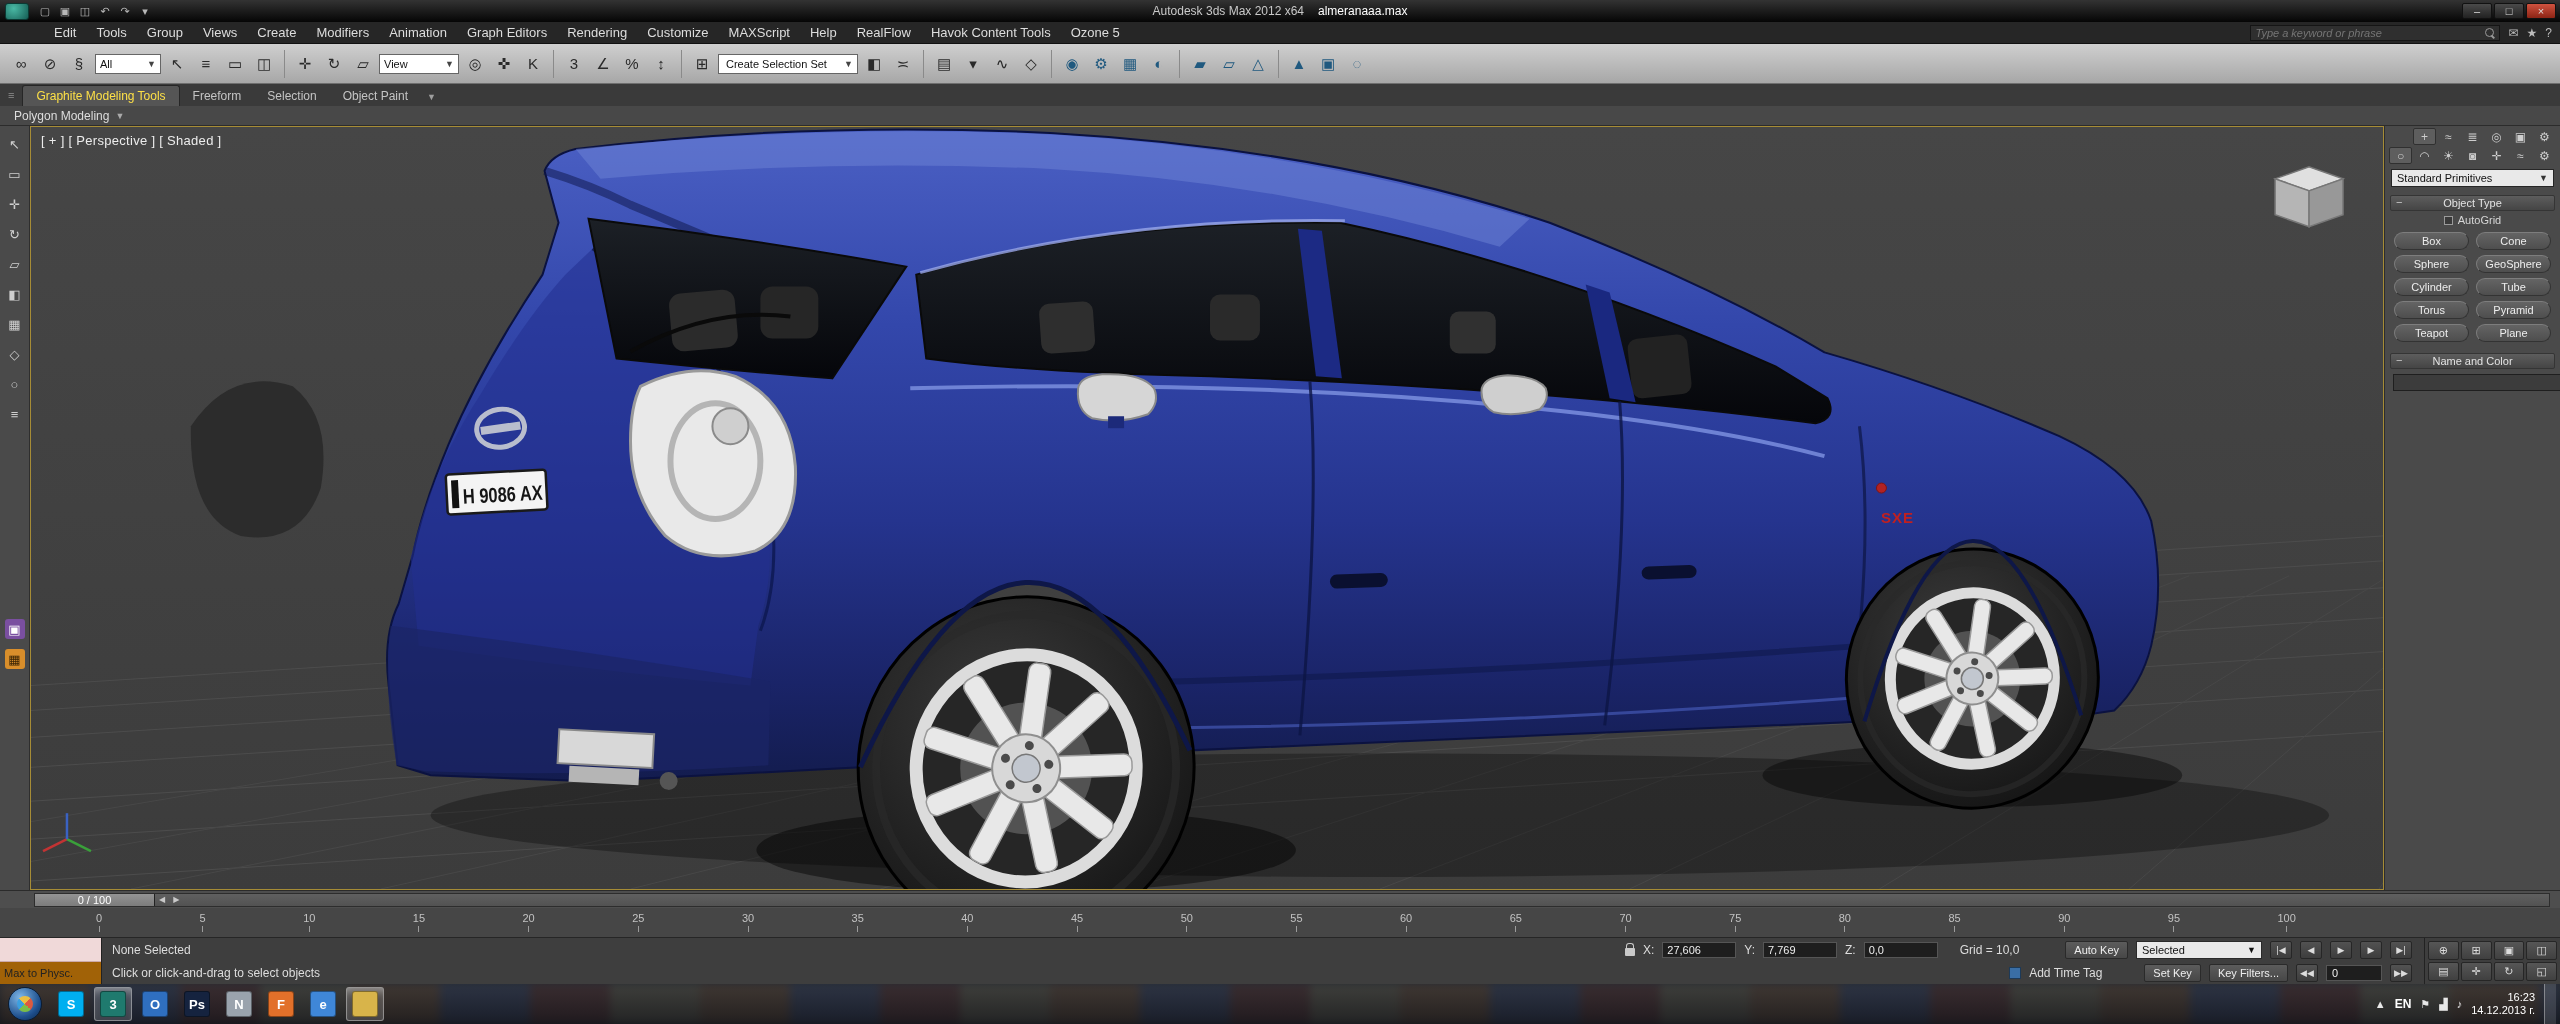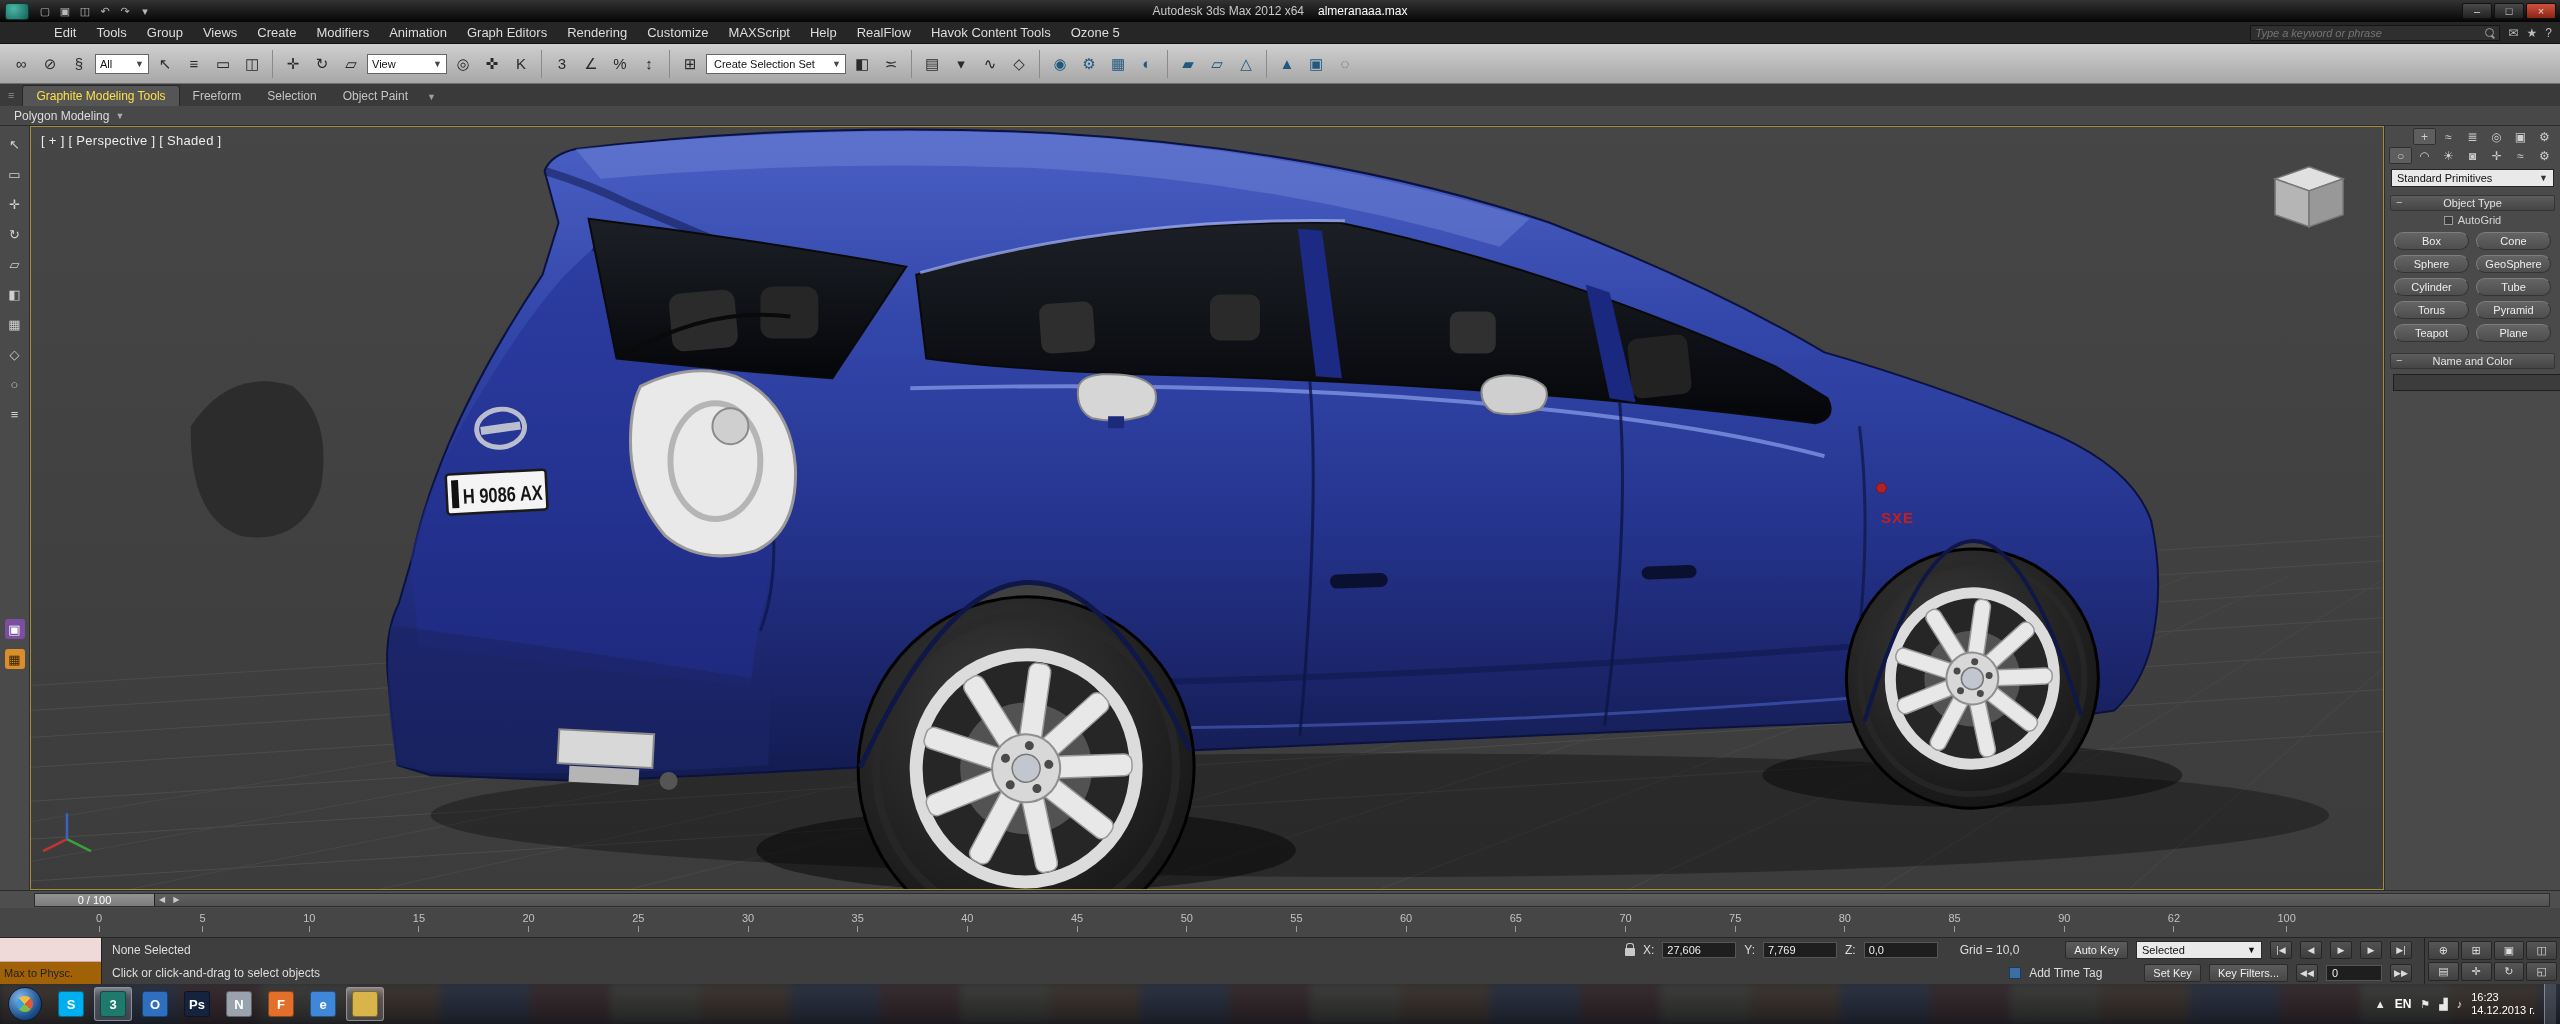--- a/index.html
+++ b/index.html
@@ -30,21 +30,21 @@
   .mag::after { content:""; position:absolute; width:4px; height:1.5px; background:#999; transform:rotate(45deg); left:6px; top:8px; }
   .ic-small { color:#bbb; font-size:12px; }
 
   
   .toolbar { height:40px; background:linear-gradient(#cfcfcf,#a7a7a7); display:flex; align-items:center; padding:0 8px; gap:3px; border-bottom:1px solid #6e6e6e; }
   .tbi { width:26px; height:26px; display:flex; align-items:center; justify-content:center; font-size:15px; color:#2a2a2a; border-radius:2px; }
   .tbi.tint { color:#20597f; }
   .tb-sep { width:1px; height:28px; background:#8a8a8a; margin:0 4px; }
   .tb-select { height:20px; background:#fff; border:1px solid #666; font-size:11px; color:#111; display:flex; align-items:center; justify-content:space-between; padding:0 4px; overflow:hidden; white-space:nowrap; }
   .tb-select .caret { color:#444; font-size:9px; margin-left:4px; }
-  .w-filter { width:54px;gap:8px; } .w-coord { width:80px; } .w-selset { width:140px;padding-left:7px; }
+  .w-filter { width:66px;gap:8px; } .w-coord { width:80px; } .w-selset { width:140px;padding-left:7px; }
 
   
   .ribbon-tabs { height:22px; background:#3a3a3a; display:flex; align-items:flex-end; padding-left:8px; color:#c4c4c4; font-size:12px; }
   .ribbon-grip { align-self:center; margin-right:8px; color:#8f8f8f; font-size:11px; }
   .ribbon-tab { padding:3px 13px 3px; }
   .ribbon-tab.active { background:#555; color:#fde047; border:1px solid #262626; border-bottom:none; border-radius:3px 3px 0 0; }
   .ribbon-caret { color:#9f9f9f; font-size:9px; padding:4px 6px; }
   .ribbon-sub { height:20px; background:#484848; color:#ddd; font-size:12px; display:flex; align-items:center; padding-left:14px; gap:6px; border-bottom:1px solid #2c2c2c; }
   .ribbon-sub .caret { font-size:9px; color:#aaa; }
 
@@ -111,21 +111,21 @@
   .taskbar > * { position:relative; z-index:2; }
   .start-orb { width:34px; height:34px; border-radius:50%; margin-left:8px; background:radial-gradient(circle at 35% 30%, #7fb8e8, #1d4e8c 65%, #0d2747); border:1px solid #0a1c33; display:flex; align-items:center; justify-content:center; }
   .orb-flag { width:16px; height:16px; border-radius:50%; background:conic-gradient(#e4593a 0 90deg, #7ec242 90deg 180deg, #3aa0e0 180deg 270deg, #f2c13a 270deg); transform:rotate(45deg); opacity:.95; }
   .tb-apps { display:flex; gap:4px; margin-left:10px; }
   .tb-app { width:38px; height:34px; display:flex; align-items:center; justify-content:center; border-radius:3px; }
   .tb-app.open { background:rgba(255,255,255,.16); border:1px solid rgba(255,255,255,.38); box-shadow:inset 0 8px 10px -6px rgba(255,255,255,.45); }
   .tb-tile { width:26px; height:26px; border-radius:3px; color:#fff; font-weight:bold; font-size:13px; display:flex; align-items:center; justify-content:center; border:1px solid rgba(0,0,0,.4); }
   .tray { margin-left:auto; display:flex; align-items:center; gap:9px; margin-right:4px; color:#fff; }
   .tray .ti { font-size:11px; color:#e8e8e8; }
   .tray .lang { font-size:12px; font-weight:bold; }
-  .clock { font-size:11px; line-height:13px; }
+  .clock { text-align:right; font-size:11px; line-height:13px; }
   .show-desktop { width:12px; height:40px; background:rgba(255,255,255,.12); border-left:1px solid rgba(255,255,255,.35); }
 </style>
 </head>
 <body>
 
 <div class="screen">
 
   <div class="titlebar">
     <div class="app-btn"></div>
     <div class="qat">
@@ -603,21 +603,21 @@
         <div class="tick">
           <span>80</span>
         </div>
         <div class="tick">
           <span>85</span>
         </div>
         <div class="tick">
           <span>90</span>
         </div>
         <div class="tick">
-          <span>62</span>
+          <span>95</span>
         </div>
         <div class="tick">
           <span>100</span>
         </div>
       </div>
   </div>
 
   <div class="statusbar">
     <div class="ms-box">
       <div class="ms-top"></div>

